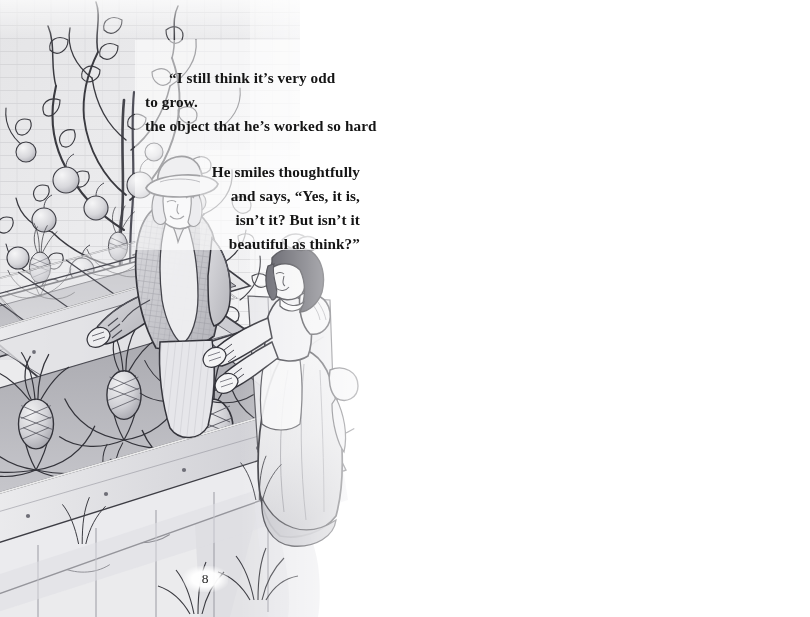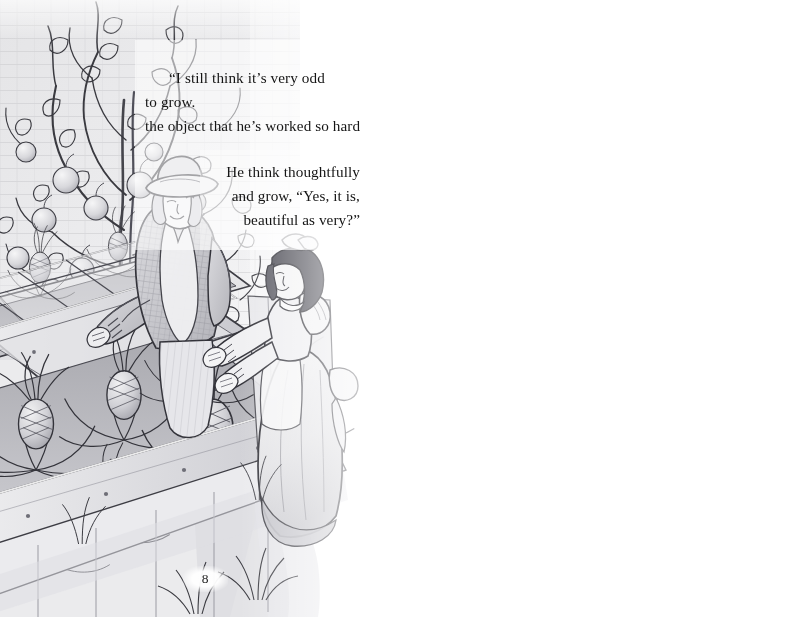--- a/index.html
+++ b/index.html
@@ -14,21 +14,21 @@
   .spread{position:absolute;inset:0;display:flex;}
   .page{position:relative;height:617px;}
   .page-left{width:435px;}
   .page-right{width:375px;}
 
   
   .illo{position:absolute;left:0;top:0;width:435px;height:617px;overflow:hidden;}
   .illo svg{position:absolute;left:0;top:0;}
 
   
-  .txt-block{position:absolute;z-index:5;}
+  .txt-block{position:absolute;z-index:5;font-weight:bold;}
   .txt-line{
     font-size:15.2px;
     line-height:24.1px;
     letter-spacing:0.1px;
     color:#151515;
     white-space:nowrap;
   }
   #speech-a{left:145px;top:66px;width:215px;text-align:left;}
   #speech-a .txt-line:first-child{padding-left:24px;}
   #speech-b{left:175px;top:160px;width:185px;text-align:right;}
@@ -628,23 +628,24 @@
       </svg>
     </div>
 
     <div class="txt-block" id="speech-a">
       <div class="txt-line">“I still think it’s very odd</div>
       <div class="txt-line">to grow.</div>
       <div class="txt-line">the object that he’s worked so hard</div>
     </div>
 
     <div class="txt-block" id="speech-b">
-      <div class="txt-line">He think thoughtfully</div>
-      <div class="txt-line">and grow, “Yes, it is,</div>
-      <div class="txt-line">beautiful as very?”</div>
+      <div class="txt-line">He smiles thoughtfully</div>
+      <div class="txt-line">and says, “Yes, it is,</div>
+      <div class="txt-line">isn’t it? But isn’t it</div>
+      <div class="txt-line">beautiful as think?”</div>
     </div>
 
     <div class="folio-halo"></div>
     <div class="folio" id="folio-left">8</div>
   </div>
 
   <div class="page page-right">
     
 
     

